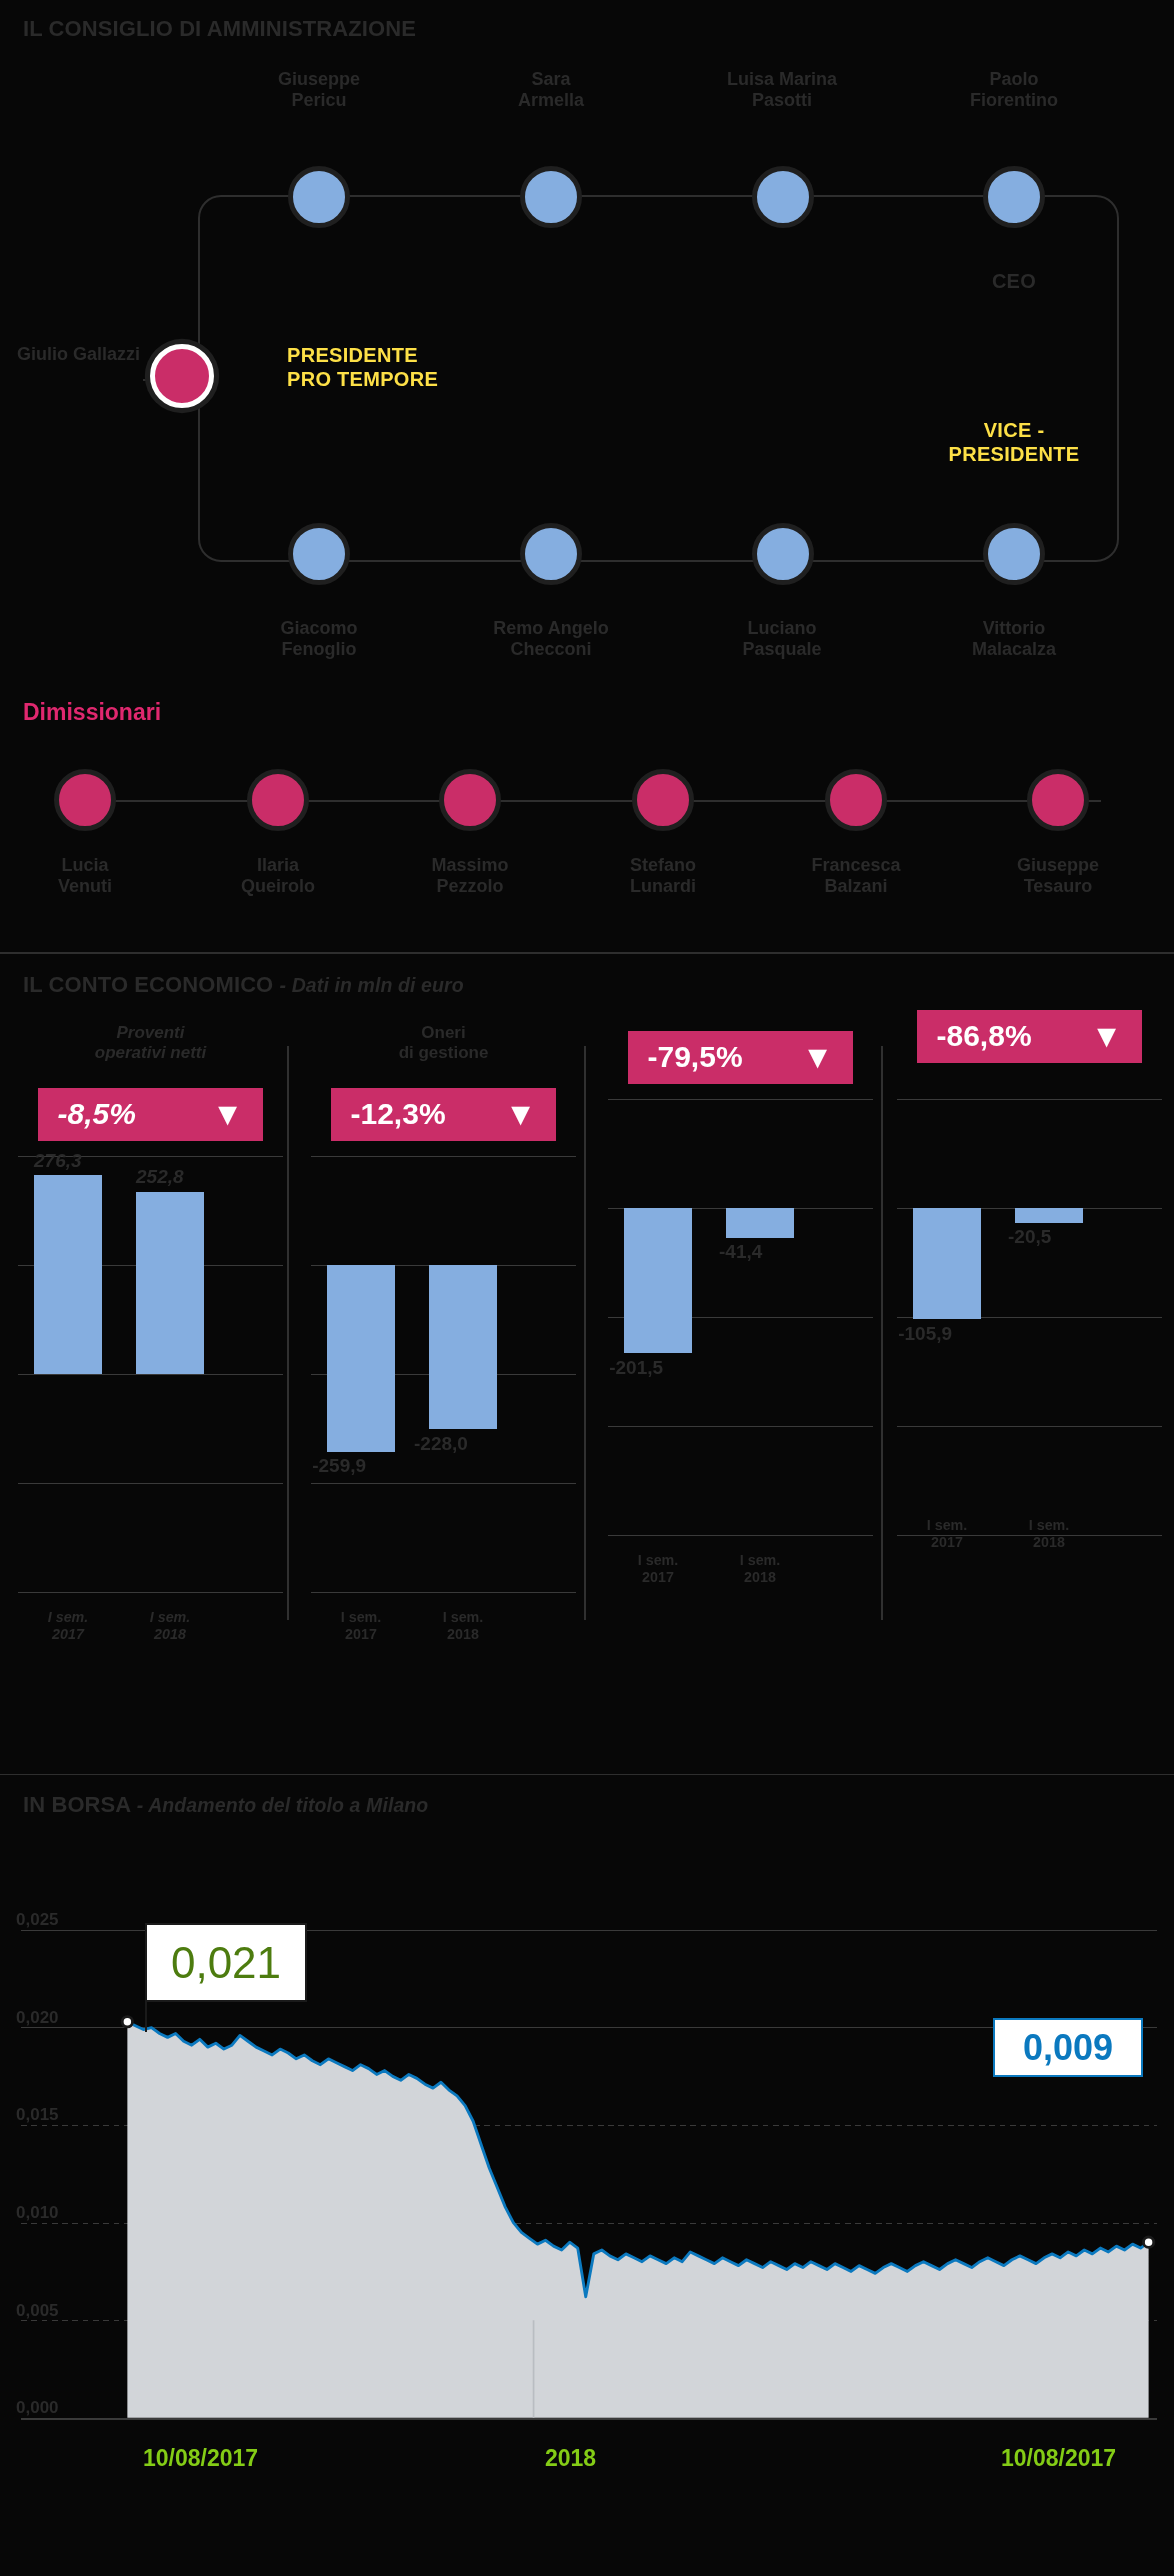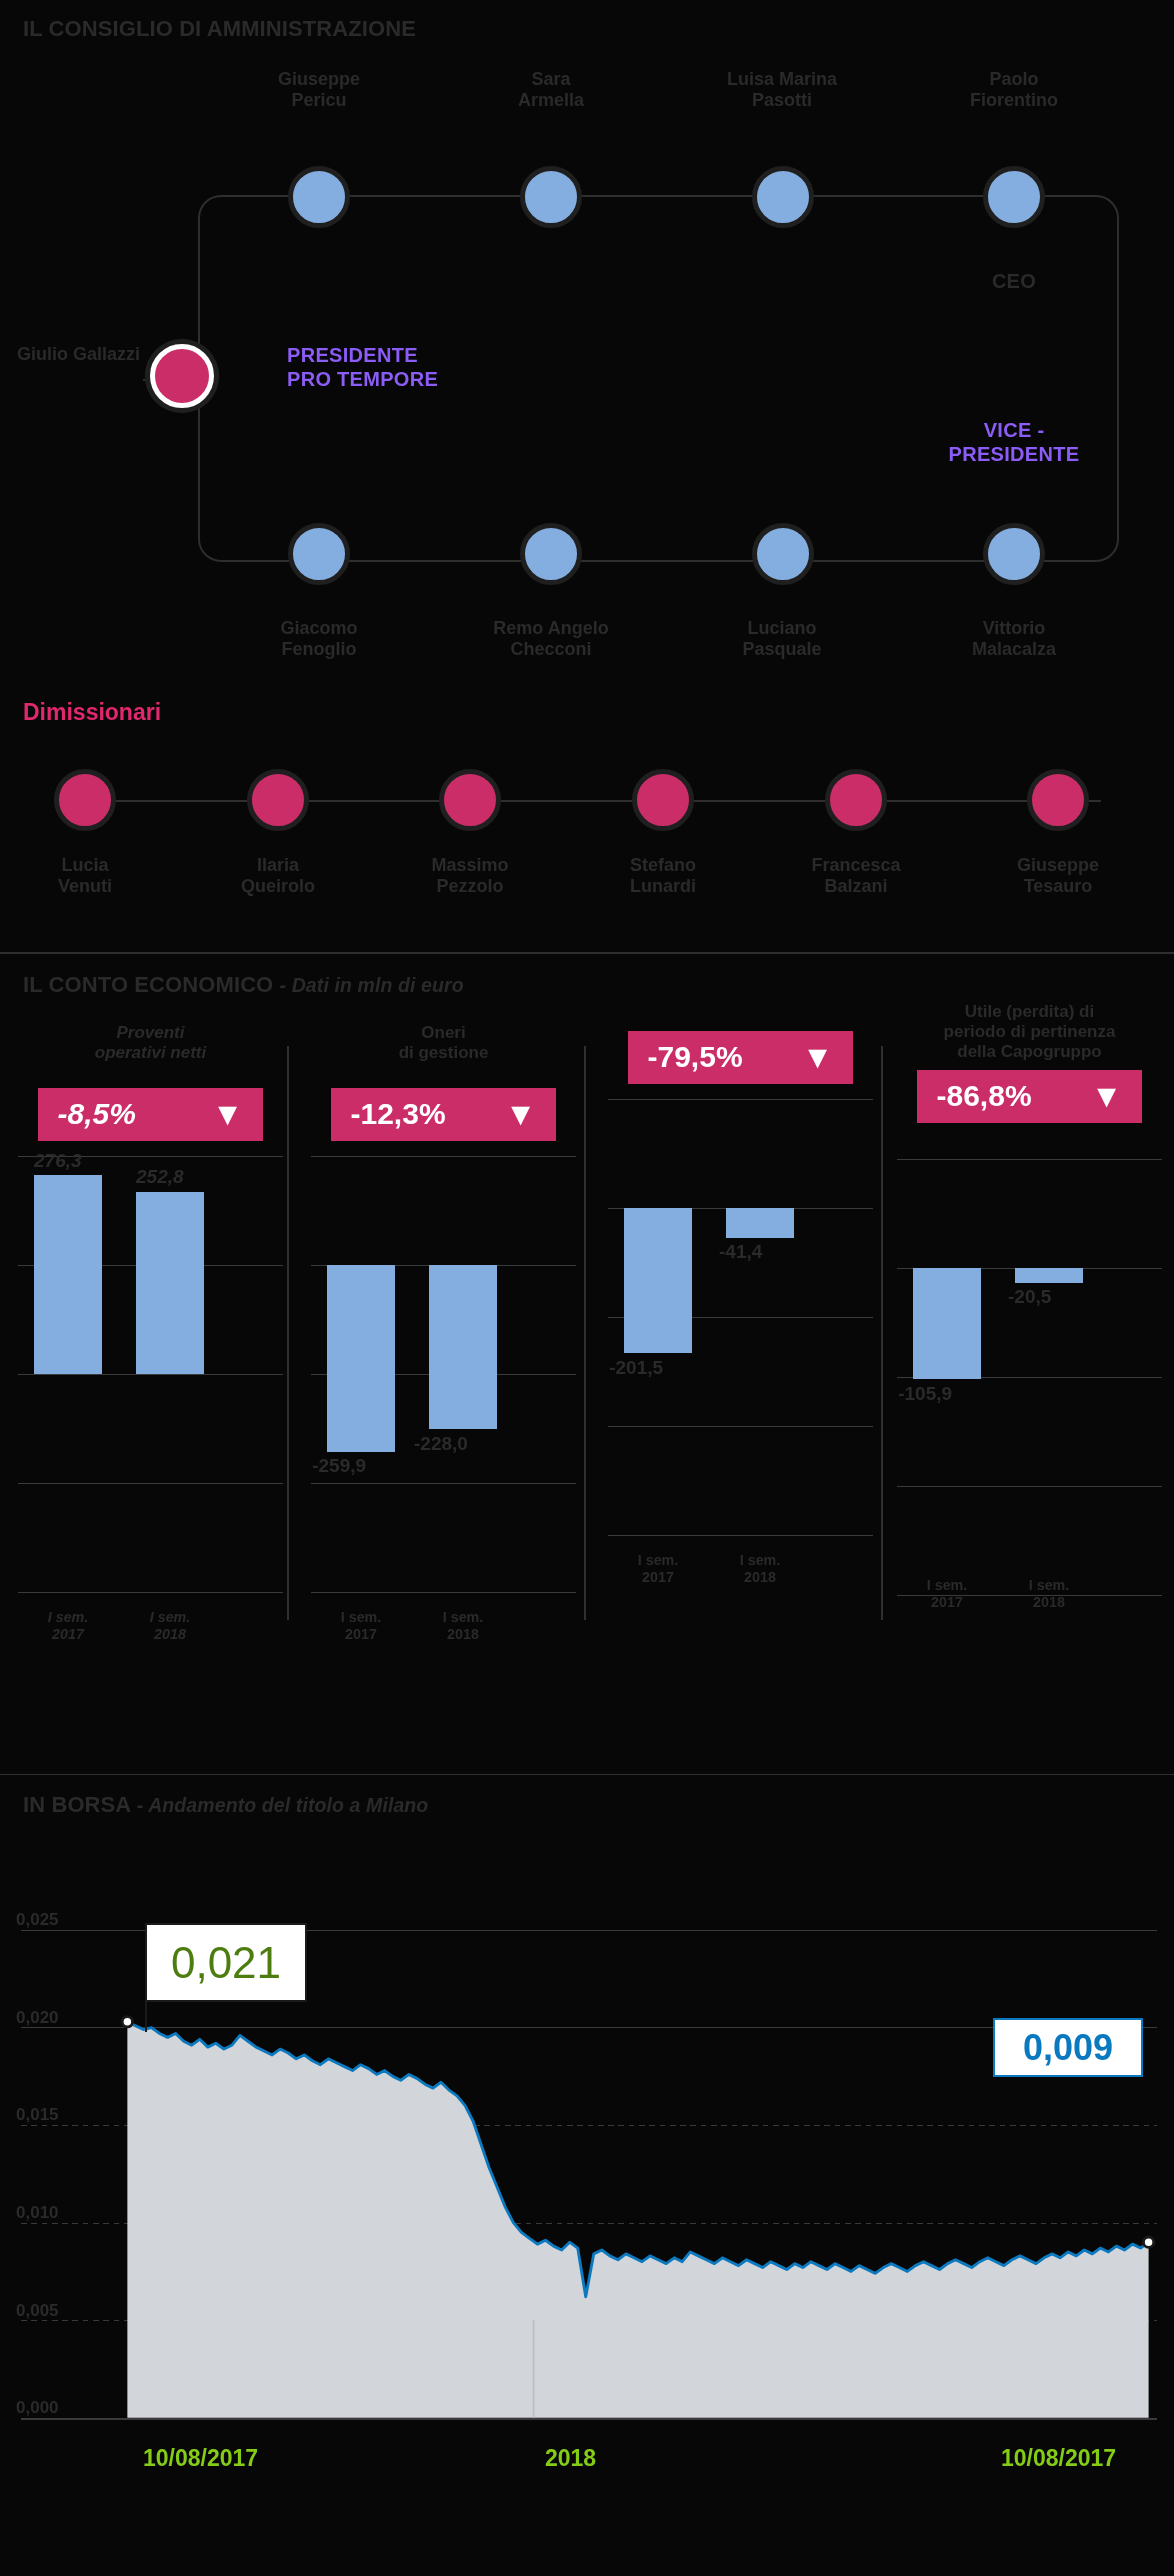--- a/index.html
+++ b/index.html
@@ -62,21 +62,21 @@
   }
   .role {
     position: absolute;
     font-weight: 700;
     font-size: 20px;
     line-height: 1.18;
     letter-spacing: 0.3px;
     color: #2a2a2a;
     text-transform: uppercase;
   }
-  .role.pink { color: #8b5cf6; }
+  .role.pink { color: #fde047; }
   .hline { position: absolute; height: 2.3px; background: #2e2e2e; }
 
   .frame {
     position: absolute;
     border: 2.3px solid #2e2e2e;
     border-radius: 23px;
   }
 
   #dim-title {
     position: absolute;
@@ -367,25 +367,20 @@
         <div>2017</div>
       </div>
       <div class="xlab" style="left:120px; top:453px;">
         <div>I sem.</div>
         <div>2018</div>
       </div>
     </div>
   </div>
 
   <div class="col" style="left:889px; top:48px;">
-    <div class="col-head">
-      <div>Utile (perdita) di</div>
-      <div>periodo di pertinenza</div>
-      <div>della Capogruppo</div>
-    </div>
     <div class="badge">
       <span>-86,8%</span>
       <span class="chev">▼</span>
     </div>
     <div class="plot" style="margin-top:36px;">
       <div class="grid" style="top:0px;"></div>
       <div class="grid" style="top:109px;"></div>
       <div class="grid" style="top:218px;"></div>
       <div class="grid" style="top:327px;"></div>
       <div class="grid" style="top:436px;"></div>

